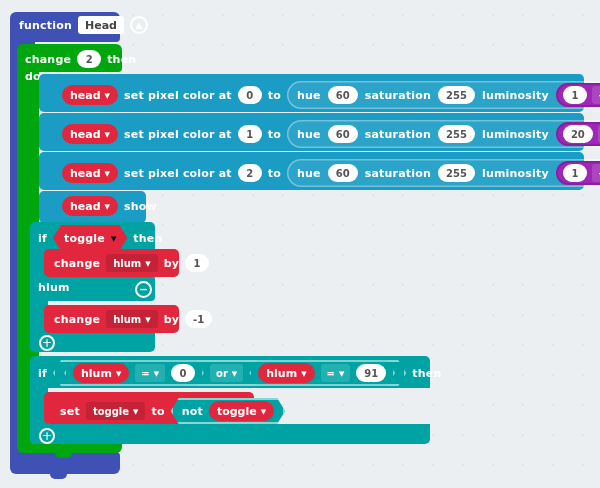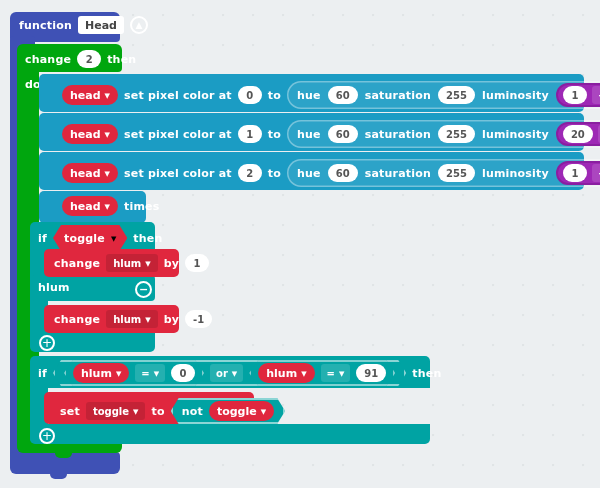--- a/index.html
+++ b/index.html
@@ -148,21 +148,21 @@
     <div class="bar c-loop" style="left:0; top:0; width:105px; height:28px; border-top-left-radius:6px; border-top-right-radius:6px;"></div>
     <div class="bar c-loop" style="left:0; top:22px; width:22px; height:370px;"></div>
     <div class="bar c-loop" style="left:0; top:385px; width:105px; height:24px; border-bottom-left-radius:6px; border-bottom-right-radius:6px;"></div>
     <div class="notch c-loop" style="left:38px; top:409px;"></div>
   </div>
   <div class="row" style="left:25px; top:50px;">
     <span class="txt">change</span>
     <span class="pill num">2</span>
     <span class="txt">then</span>
   </div>
-  <div class="txt" style="position:absolute; left:25px; top:78px;">do</div>
+  <div class="txt" style="position:absolute; left:25px; top:70px;">do</div>
 
   <div class="blk" style="left:39px; top:74px; width:545px; height:38px;">
     <div class="bar c-pixel" style="left:0; top:0; width:545px; height:38px; border-radius:5px;"></div>
   </div>
   <div class="row" style="left:62px; top:81px;">
     <span class="vpill">
       <span>head</span>
       <span class="drop">▼</span>
     </span>
     <span class="txt">set pixel color at</span>
@@ -242,21 +242,21 @@
   </div>
 
   <div class="blk" style="left:39px; top:191px; width:107px; height:32px;">
     <div class="bar c-pixel" style="left:0; top:0; width:107px; height:32px; border-radius:5px;"></div>
   </div>
   <div class="row" style="left:62px; top:196px;">
     <span class="vpill">
       <span>head</span>
       <span class="drop">▼</span>
     </span>
-    <span class="txt">times</span>
+    <span class="txt">show</span>
   </div>
 
   <div class="blk" style="left:30px; top:222px; width:125px; height:125px;">
     <div class="bar c-logic" style="left:0; top:0; width:125px; height:28px; border-radius:5px 5px 0 0;"></div>
     <div class="bar c-logic" style="left:0; top:24px; width:18px; height:100px;"></div>
     <div class="bar c-logic" style="left:0; top:53px; width:125px; height:26px;"></div>
     <div class="bar c-logic" style="left:0; top:110px; width:125px; height:20px; border-radius:0 0 5px 5px;"></div>
   </div>
   <div class="row" style="left:38px; top:225px;">
     <span class="txt">if</span>

